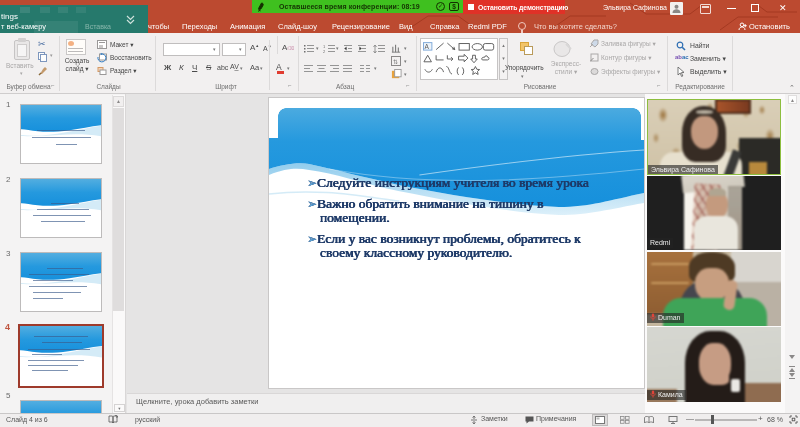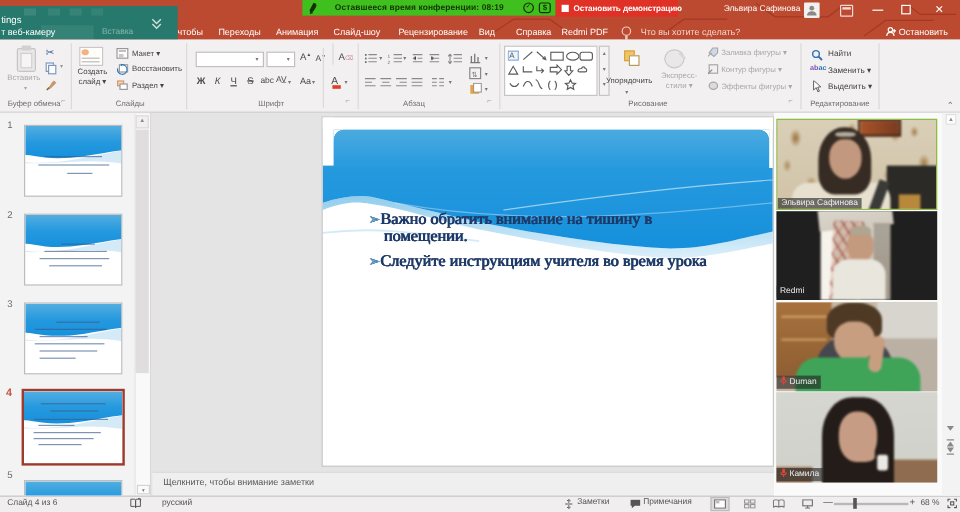--- a/index.html
+++ b/index.html
@@ -291,26 +291,27 @@
  <path d="M150 74 C 220 64 300 54 374 49" stroke="rgba(255,255,255,.55)" stroke-width="1" fill="none"></path>
  <path d="M60 68 C 170 88 280 78 374 68" stroke="rgba(255,255,255,.35)" stroke-width="1" fill="none"></path>
  <path d="M0 93 C 50 87 90 95 130 100" stroke="rgba(170,215,240,.5)" stroke-width="1.5" fill="none"></path>
 </svg>
 <div class="ab" style="left:269px;top:98px;width:375px;height:10px;background:#fff"></div>
 <div class="ab" style="left:269px;top:98px;width:9px;height:40px;background:#fff"></div>
 <div class="ab" style="left:641px;top:98px;width:3px;height:42px;background:#fff"></div>
 <div class="ab" style="left:278px;top:108px;width:8px;height:8px;background:radial-gradient(circle 8px at 8px 8px, rgba(255,255,255,0) 0 7.5px, #fff 8px)"></div>
 <div class="ab" style="left:633px;top:108px;width:8px;height:8px;background:radial-gradient(circle 8px at 0px 8px, rgba(255,255,255,0) 0 7.5px, #fff 8px)"></div>
 <div class="ab" style="left:307px;top:176px;width:302px;font-family:'Liberation Serif',serif;font-size:13.5px;color:#1E3A68;line-height:14.2px;text-shadow:0.35px 0 0 #1E3A68,-0.35px 0 0 #1E3A68">
+ <div style="margin-bottom:6.8px;padding-left:13px;text-indent:-13px"><span style="color:#5FA8DC;font-size:12px">➢</span>Следуйте инструкциям учителя во время урока</div>
  <div style="margin-bottom:6.8px;padding-left:13px;text-indent:-13px"><span style="color:#5FA8DC;font-size:12px">➢</span>Важно обратить внимание на тишину в помещении.</div>
- <div style="margin-bottom:6.8px;padding-left:13px;text-indent:-13px"><span style="color:#5FA8DC;font-size:12px">➢</span>Следуйте инструкциям учителя во время урока</div>
+ <div style="padding-left:13px;text-indent:-13px"><span style="color:#5FA8DC;font-size:12px">➢</span>Если у вас возникнут проблемы, обратитесь к своему классному руководителю.</div>
 </div>
 
 <div class="ab" style="left:127px;top:393px;width:518px;height:20px;background:#F0EFEF;border-top:1px solid #D9D7D7"></div>
-<div class="ab" style="left:136px;top:397px;font-size:7.5px;color:#595959">Щелкните, чтобы внимание заметки</div>
+<div class="ab" style="left:136px;top:397px;font-size:7.5px;color:#595959">Щелкните, урока добавить заметки</div>
 <div class="ab" style="left:114px;top:404px;width:11px;height:8px;background:#FBFAFA;border:1px solid #D5D3D3;color:#777;font-size:4.5px;text-align:center;line-height:7px">▾</div>
 <div class="ab" style="left:0;top:413px;width:800px;height:14px;background:#F0EEEE;border-top:1px solid #C9C7C7"></div>
 <div class="ab" style="left:6px;top:416px;font-size:7px;color:#555">Слайд 4 из 6</div>
 <svg class="ab" style="left:108px;top:415px;width:10px;height:9px" viewBox="0 0 10 9">
       <path d="M1 1 H4 C4.6 1 5 1.4 5 2 V8 C5 7.4 4.6 7 4 7 H1 Z M9 1 H6 C5.4 1 5 1.4 5 2 V8 C5 7.4 5.4 7 6 7 H9 Z" fill="none" stroke="#555" stroke-width="0.8"></path>
       <path d="M7 0.2 L9.5 1 L8.8 3" fill="none" stroke="#555" stroke-width="0.8"></path>
     </svg>
 <div class="ab" style="left:135px;top:416px;font-size:7px;color:#555">русский</div>
 <svg class="ab" style="left:470px;top:416px;width:8px;height:8px" viewBox="0 0 8 8">
       <path d="M1 4 h6 M2.5 1.5 L4 0.2 L5.5 1.5 M4 0.2 V3 M2.5 6.5 L4 7.8 L5.5 6.5 M4 5 V7.8" stroke="#555" stroke-width="0.8" fill="none"></path>

